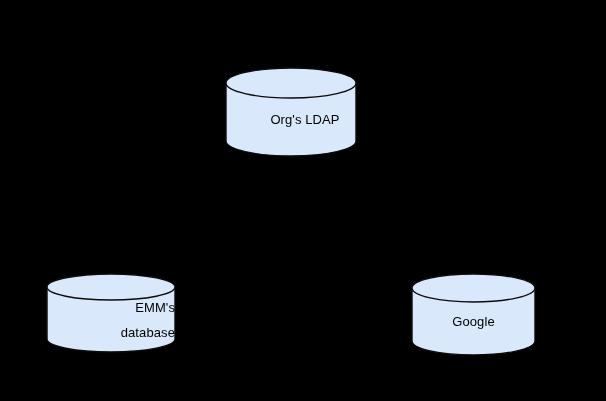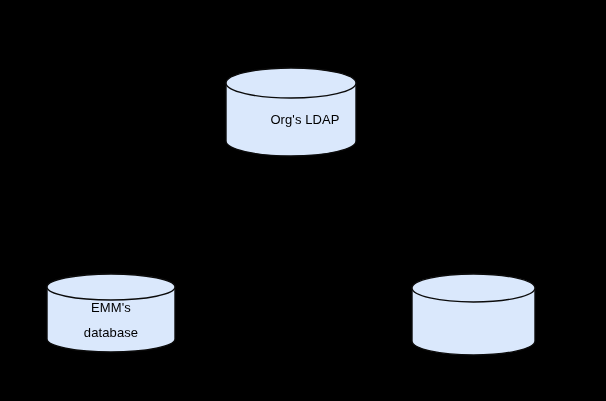--- a/index.html
+++ b/index.html
@@ -57,26 +57,29 @@
     <div class="node-label" style="top: 15px; height: 73px; color: rgb(0, 0, 0); padding-left: 28px;">
       <span class="line">Org's LDAP</span>
     </div>
   </div>
 
   <div class="node" id="node-emm" style="left: 47px; top: 274px; width: 128px; height: 78px;">
     <svg width="128" height="78" viewBox="0 0 128 78">
         <path d="M 0 13 A 64 13 0 0 1 128 13 L 128 65 A 64 13 0 0 1 0 65 Z" fill="#dae8fc" stroke="#0b0b0b" stroke-width="1.4" stroke-linejoin="round"></path>
         <ellipse cx="64" cy="13" rx="64" ry="13" fill="#dae8fc" stroke="#0b0b0b" stroke-width="1.4"></ellipse>
       </svg>
-    <div class="node-label" style="top: 13px; height: 65px; color: rgb(0, 0, 0);">
+    <div class="node-label" style="top: 13px; height: 65px; color: rgb(0, 0, 0); align-items: flex-end;">
       <span class="line">EMM's</span>
       <span class="line">database</span>
     </div>
   </div>
 
   <div class="node" id="node-google" style="left: 412px; top: 274px; width: 123px; height: 81px;">
     <svg width="123" height="81" viewBox="0 0 123 81">
         <path d="M 0 14 A 61.5 14 0 0 1 123 14 L 123 67 A 61.5 14 0 0 1 0 67 Z" fill="#dae8fc" stroke="#0b0b0b" stroke-width="1.4" stroke-linejoin="round"></path>
         <ellipse cx="61.5" cy="14" rx="61.5" ry="14" fill="#dae8fc" stroke="#0b0b0b" stroke-width="1.4"></ellipse>
       </svg>
+    <div class="node-label" style="top: 14px; height: 67px; color: rgb(0, 0, 0);">
+      <span class="line">Google</span>
+    </div>
   </div>
 
 </div>
 
 </body></html>

